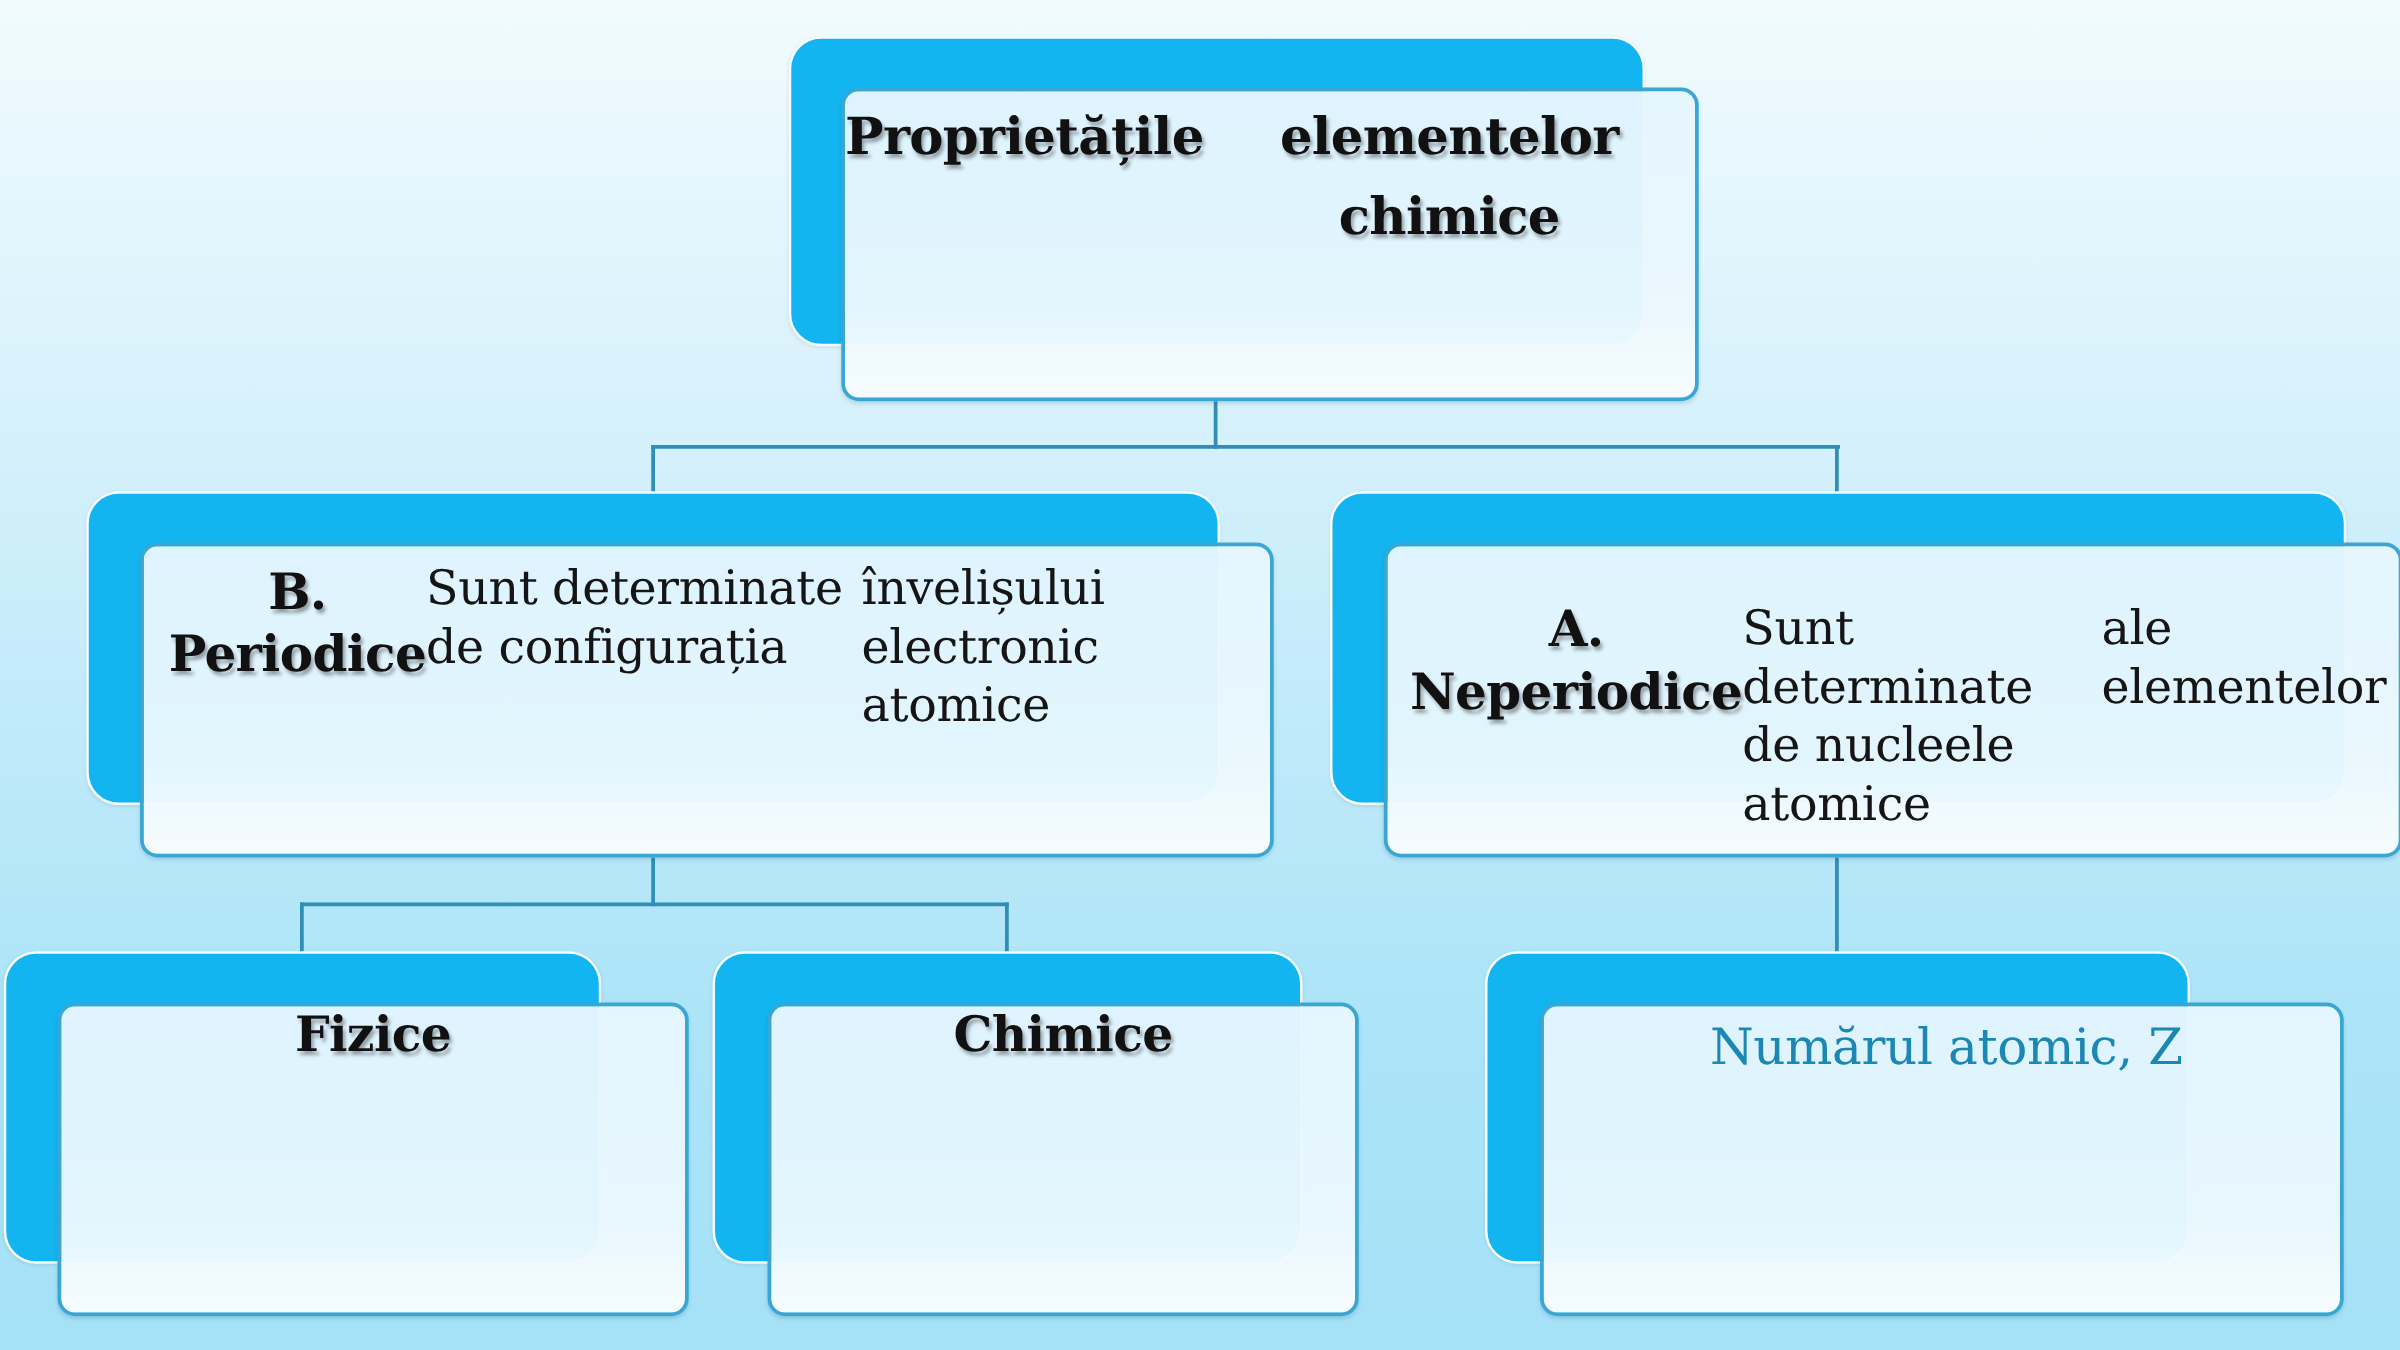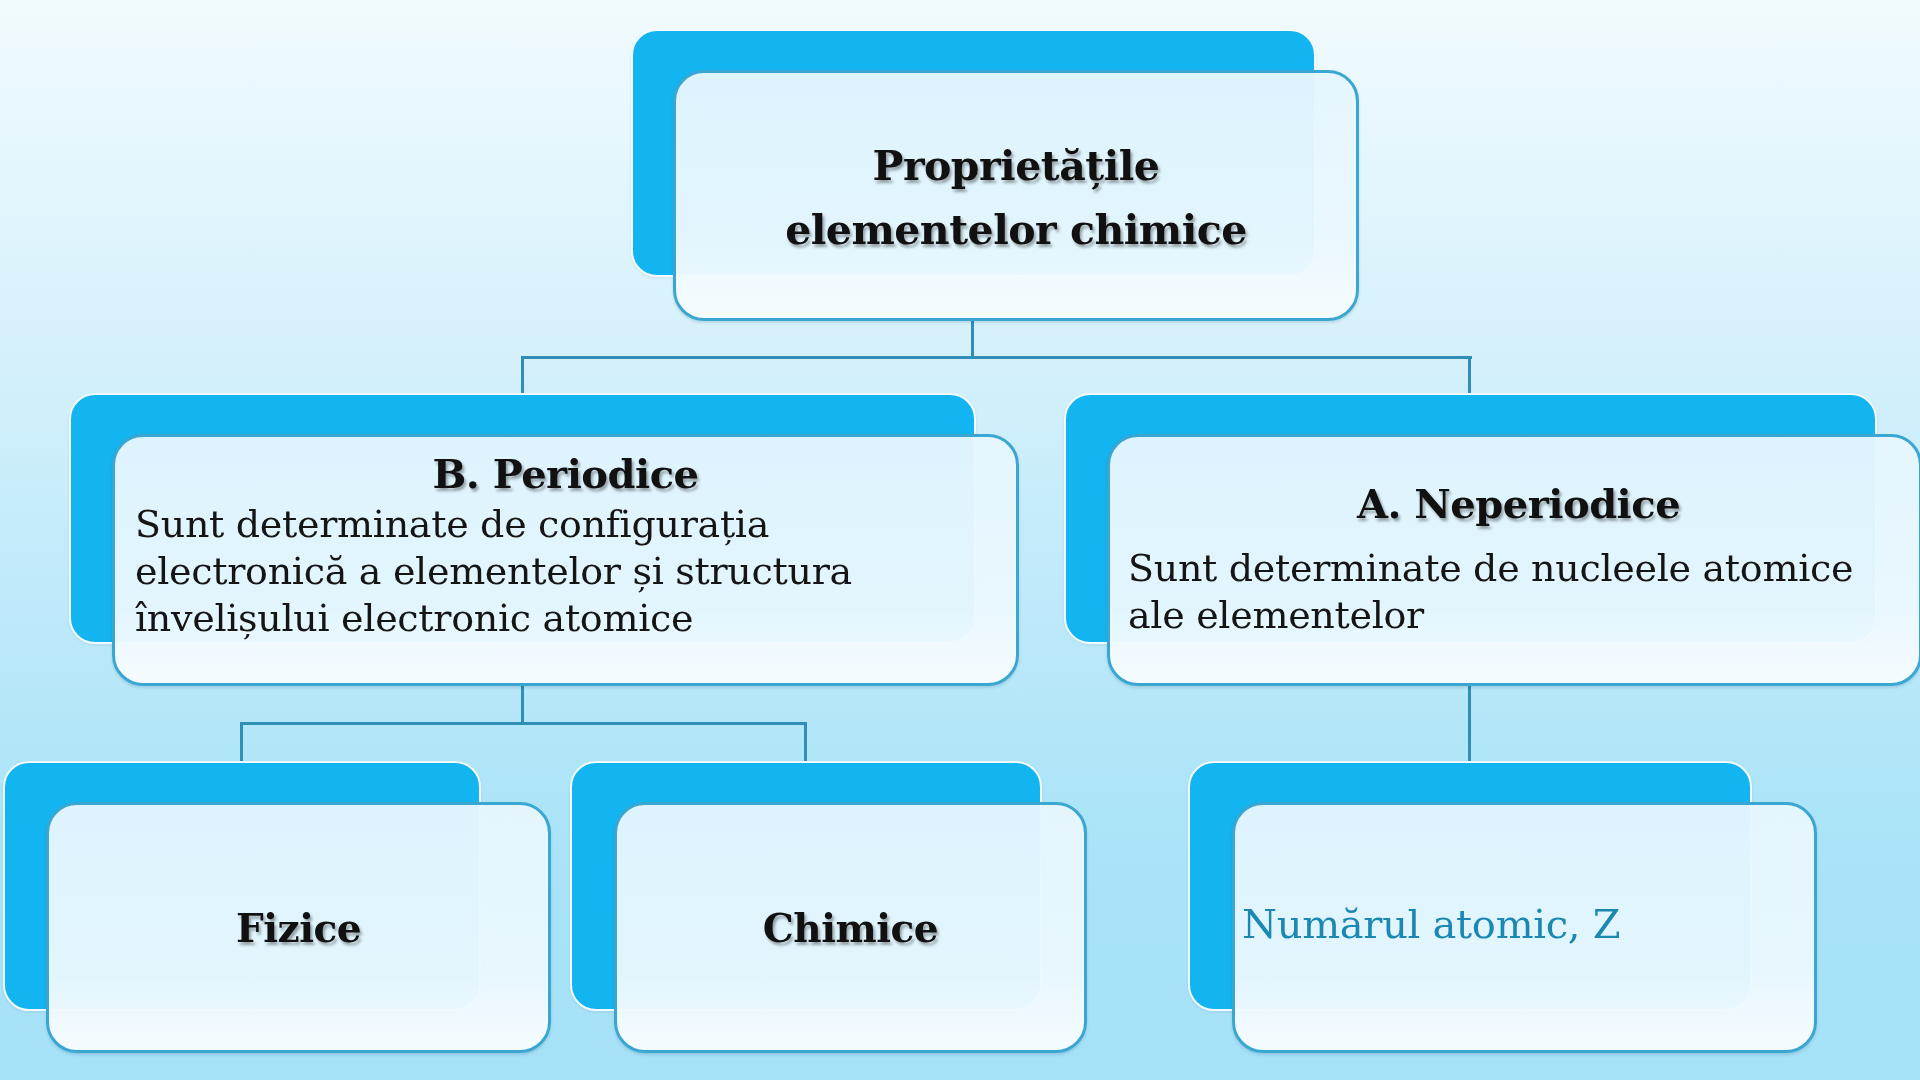--- a/index.html
+++ b/index.html
@@ -10,24 +10,24 @@
     }
     .box { position: absolute; box-sizing: border-box; }
     .back {
       background: #13b5f0;
       border-radius: 26px;
       border: 2px solid #f4fbff;
       box-shadow: 0 1px 3px rgba(0,0,0,0.08);
     }
     .front {
       background: linear-gradient(180deg, rgba(230,246,254,0.96) 0%, rgba(235,248,254,0.96) 70%, rgba(246,252,255,0.98) 100%);
-      border-radius: 31px;
+      border-radius: 14px;
       border: 3px solid #3aa6d2;
       box-shadow: 0 2px 3px rgba(0,60,100,0.15);
-      display: flex; flex-direction: column; justify-content: center;
+      display: flex; flex-direction: row; justify-content: center;
     }
     .line { position: absolute; background: #2f8fb7; }
     .title {
       font-weight: bold; color: #111; text-align: center;
       text-shadow: 2px 3px 3px rgba(0,0,0,0.35);
       letter-spacing: -0.5px;
     }
     .root-title { font-size: 41px; line-height: 64px; }
     .node-title { font-size: 40px; line-height: 50px; }
     .desc {
@@ -55,21 +55,20 @@
 <div class="box back" style="left:631px; top:29px; width:685px; height:248px;"></div>
 <div class="box front" style="left:673px; top:70px; width:686px; height:251px; padding-top:4px;">
   <div class="title root-title">Proprietățile</div>
   <div class="title root-title">elementelor chimice</div>
 </div>
 
 <div class="box back" style="left:69px; top:393px; width:907px; height:251px;"></div>
 <div class="box front" style="left:112px; top:434px; width:907px; height:252px; padding:10px 20px 20px 20px; justify-content:flex-start;">
   <div class="title node-title" style="margin-top:2px; margin-bottom:2px;">B. Periodice</div>
   <div class="desc">Sunt determinate de configurația</div>
-  <div class="desc">electronică a elementelor și structura</div>
   <div class="desc">învelișului electronic atomice</div>
 </div>
 
 <div class="box back" style="left:1064px; top:393px; width:813px; height:251px;"></div>
 <div class="box front" style="left:1107px; top:434px; width:815px; height:252px; padding:42px 10px 20px 18px; justify-content:flex-start;">
   <div class="title node-title" style="margin-bottom:16px;">A. Neperiodice</div>
   <div class="desc">Sunt determinate de nucleele atomice</div>
   <div class="desc">ale elementelor</div>
 </div>
 
@@ -77,15 +76,15 @@
 <div class="box front" style="left:46px; top:802px; width:505px; height:251px;">
   <div class="title leaf-title">Fizice</div>
 </div>
 
 <div class="box back" style="left:570px; top:761px; width:472px; height:250px;"></div>
 <div class="box front" style="left:614px; top:802px; width:473px; height:251px;">
   <div class="title leaf-title">Chimice</div>
 </div>
 
 <div class="box back" style="left:1188px; top:761px; width:564px; height:250px;"></div>
-<div class="box front" style="left:1232px; top:802px; width:585px; height:251px; padding-left:7px; padding-bottom:8px;">
+<div class="box front" style="left:1232px; top:802px; width:643px; height:251px; padding-left:7px; padding-bottom:8px;">
   <div class="teal-item">Numărul atomic, Z</div>
 </div>
 
 </body></html>

